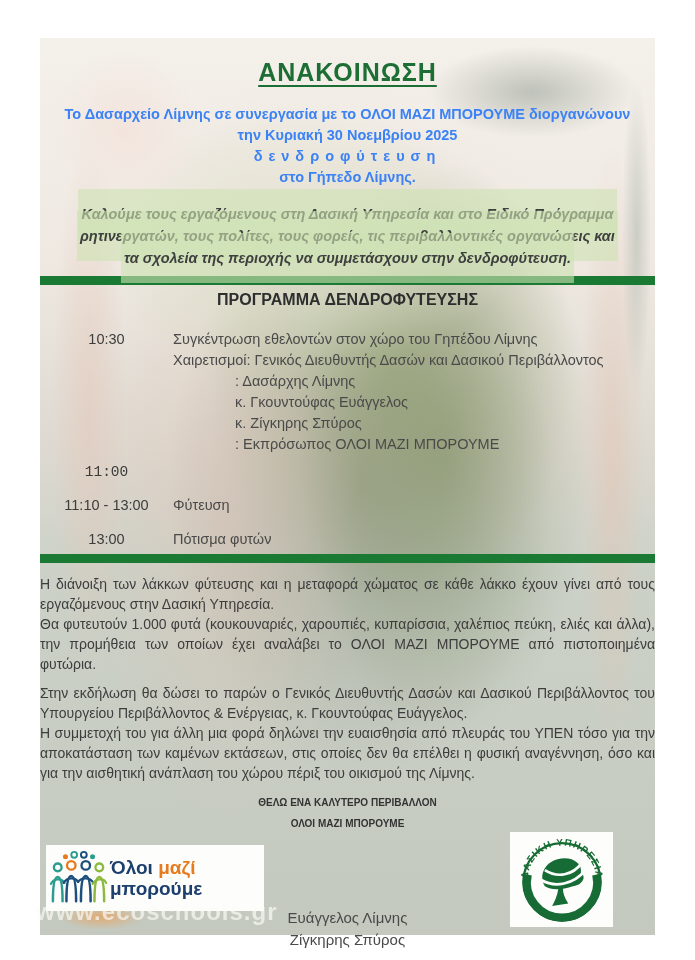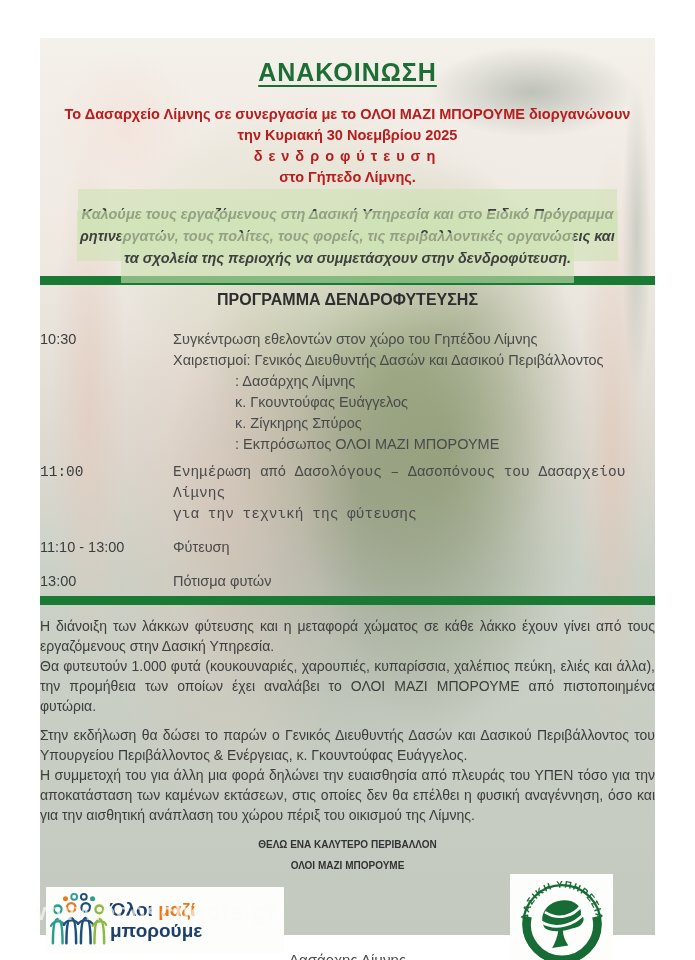--- a/index.html
+++ b/index.html
@@ -23,45 +23,45 @@
       radial-gradient(closest-side at 57% 37%, rgba(128,148,94,0.45), rgba(128,148,94,0) 70%),
       radial-gradient(closest-side at 66% 46%, rgba(108,128,80,0.45), rgba(108,128,80,0) 70%),
       radial-gradient(closest-side at 52% 50%, rgba(96,102,76,0.35), rgba(96,102,76,0) 65%),
       linear-gradient(180deg,#f4f0ea 0%,#efe9e2 24%,#ddd9d0 46%,#cbd1c7 60%,#c7cdc3 82%,#c3c9bf 100%);
   }
   .content{position:absolute;left:40px;top:38px;width:615px;}
   .title{
     text-align:center;margin:20px 0 0 0;font-size:25px;font-weight:bold;letter-spacing:1px;
     color:#1d6e35;text-decoration:underline;text-underline-offset:4px;text-decoration-thickness:2px;
   }
-  .intro{margin-top:17px;text-align:center;font-weight:bold;font-size:14.5px;color:#b91c1c;line-height:21px;}
+  .intro{margin-top:17px;text-align:center;font-weight:bold;font-size:14.5px;color:#3b82f6;line-height:21px;}
   .intro .spread{letter-spacing:6px;}
   .invite{
     margin:15px auto 0 auto;max-width:555px;text-align:center;font-weight:bold;font-style:italic;
     font-size:14.5px;line-height:22px;color:#3f3f3f;
   }
   .invite .hl{background:rgba(205,226,178,0.6);box-decoration-break:clone;-webkit-box-decoration-break:clone;padding:17px 3px;}
   .bar{height:9px;background:#1a7a34;margin-top:7px;}
   .prog-head{margin-top:6px;text-align:center;font-weight:bold;font-size:16px;color:#2e2e2e;}
   .schedule{margin-top:20px;font-size:14.5px;color:#4a4a4a;}
   .srow{display:flex;line-height:21px;}
-  .srow .time{width:133px;flex:0 0 133px;color:#3c3c3c;}
+  .srow .time{width:133px;flex:0 0 133px;color:#3c3c3c;text-align:center;}
   .srow .desc{flex:1;}
   .desc .ind{padding-left:62px;}
   .srow.r1{margin-bottom:7px;}
   .srow.r2{margin-bottom:12px;font-family:Liberation Mono, monospace;}
   .srow.r3{margin-bottom:13px;}
   .bar2{height:9px;background:#1a7a34;margin-top:4px;}
   .body-text{margin-top:11px;font-size:14px;line-height:20px;color:#3d3d3d;text-align:justify;}
   .body-text p{margin:0;}
   .body-text .gap{height:9px;}
   .slogan{margin-top:9px;text-align:center;font-weight:bold;font-size:10px;line-height:21px;color:#333;}
   .footer{position:relative;margin-top:11px;height:130px;}
   .omm-box{
-    position:absolute;left:6px;top:0;width:238px;height:66px;background:#fdfdfc;
+    position:absolute;left:6px;top:0;width:218px;height:66px;background:#fdfdfc;
     display:flex;align-items:center;padding:0 4px;box-sizing:border-box;
   }
   .omm-text{font-size:19px;line-height:21px;font-weight:bold;color:#1d3f6e;margin-left:2px;}
   .omm-text .orange{color:#e87a1e;}
   .forest-box{position:absolute;right:42px;top:-13px;width:103px;height:95px;background:#fdfdfc;display:flex;align-items:center;justify-content:center;}
   .signature{position:absolute;left:0;right:0;top:62px;text-align:center;font-size:15px;line-height:22px;color:#4a4a4a;}
   .watermark{
     position:absolute;left:36px;top:898px;font-size:24px;font-weight:bold;letter-spacing:1px;
     color:rgba(250,250,246,0.68);white-space:nowrap;
   }
@@ -99,24 +99,20 @@
           <div>Συγκέντρωση εθελοντών στον χώρο του Γηπέδου Λίμνης</div>
           <div>Χαιρετισμοί: Γενικός Διευθυντής Δασών και Δασικού Περιβάλλοντος</div>
           <div class="ind">: Δασάρχης Λίμνης</div>
           <div class="ind">κ. Γκουντούφας Ευάγγελος</div>
           <div class="ind">κ. Ζίγκηρης Σπύρος</div>
           <div class="ind">: Εκπρόσωπος ΟΛΟΙ ΜΑΖΙ ΜΠΟΡΟΥΜΕ</div>
         </div>
       </div>
       <div class="srow r2">
         <div class="time">11:00</div>
-        <div class="desc">
-          <div>Ενημέρωση από Δασολόγους – Δασοπόνους του Δασαρχείου Λίμνης</div>
-          <div>για την τεχνική της φύτευσης</div>
-        </div>
       </div>
       <div class="srow r3">
         <div class="time">11:10 - 13:00</div>
         <div class="desc">
           <div>Φύτευση</div>
         </div>
       </div>
       <div class="srow r4">
         <div class="time">13:00</div>
         <div class="desc">
@@ -193,21 +189,21 @@
 
           <path d="M31,57 C24,46 30,31 45,27 C60,23 73,31 71,42 C78,47 72,56 62,57 C51,61 38,62 31,57 Z" fill="#176b34"></path>
           <path d="M27,50 C42,59 63,55 76,39" fill="none" stroke="#fdfdfc" stroke-width="3"></path>
           <path d="M31,39 C45,48 62,45 72,31" fill="none" stroke="#fdfdfc" stroke-width="3"></path>
 
           <path d="M46,59 C45,67 42,74 39,79 L57,76 C53,70 51,65 51,59 Z" fill="#176b34"></path>
         </svg>
       </div>
 
       <div class="signature">
-        <div>Δασάρχης Λίμνης</div>
+        <div>Ευάγγελος Λίμνης</div>
         <div>Ζίγκηρης Σπύρος</div>
       </div>
 
     </div>
   </div>
 
   <div class="watermark">www.ecoschools.gr</div>
 
 </div>
 

